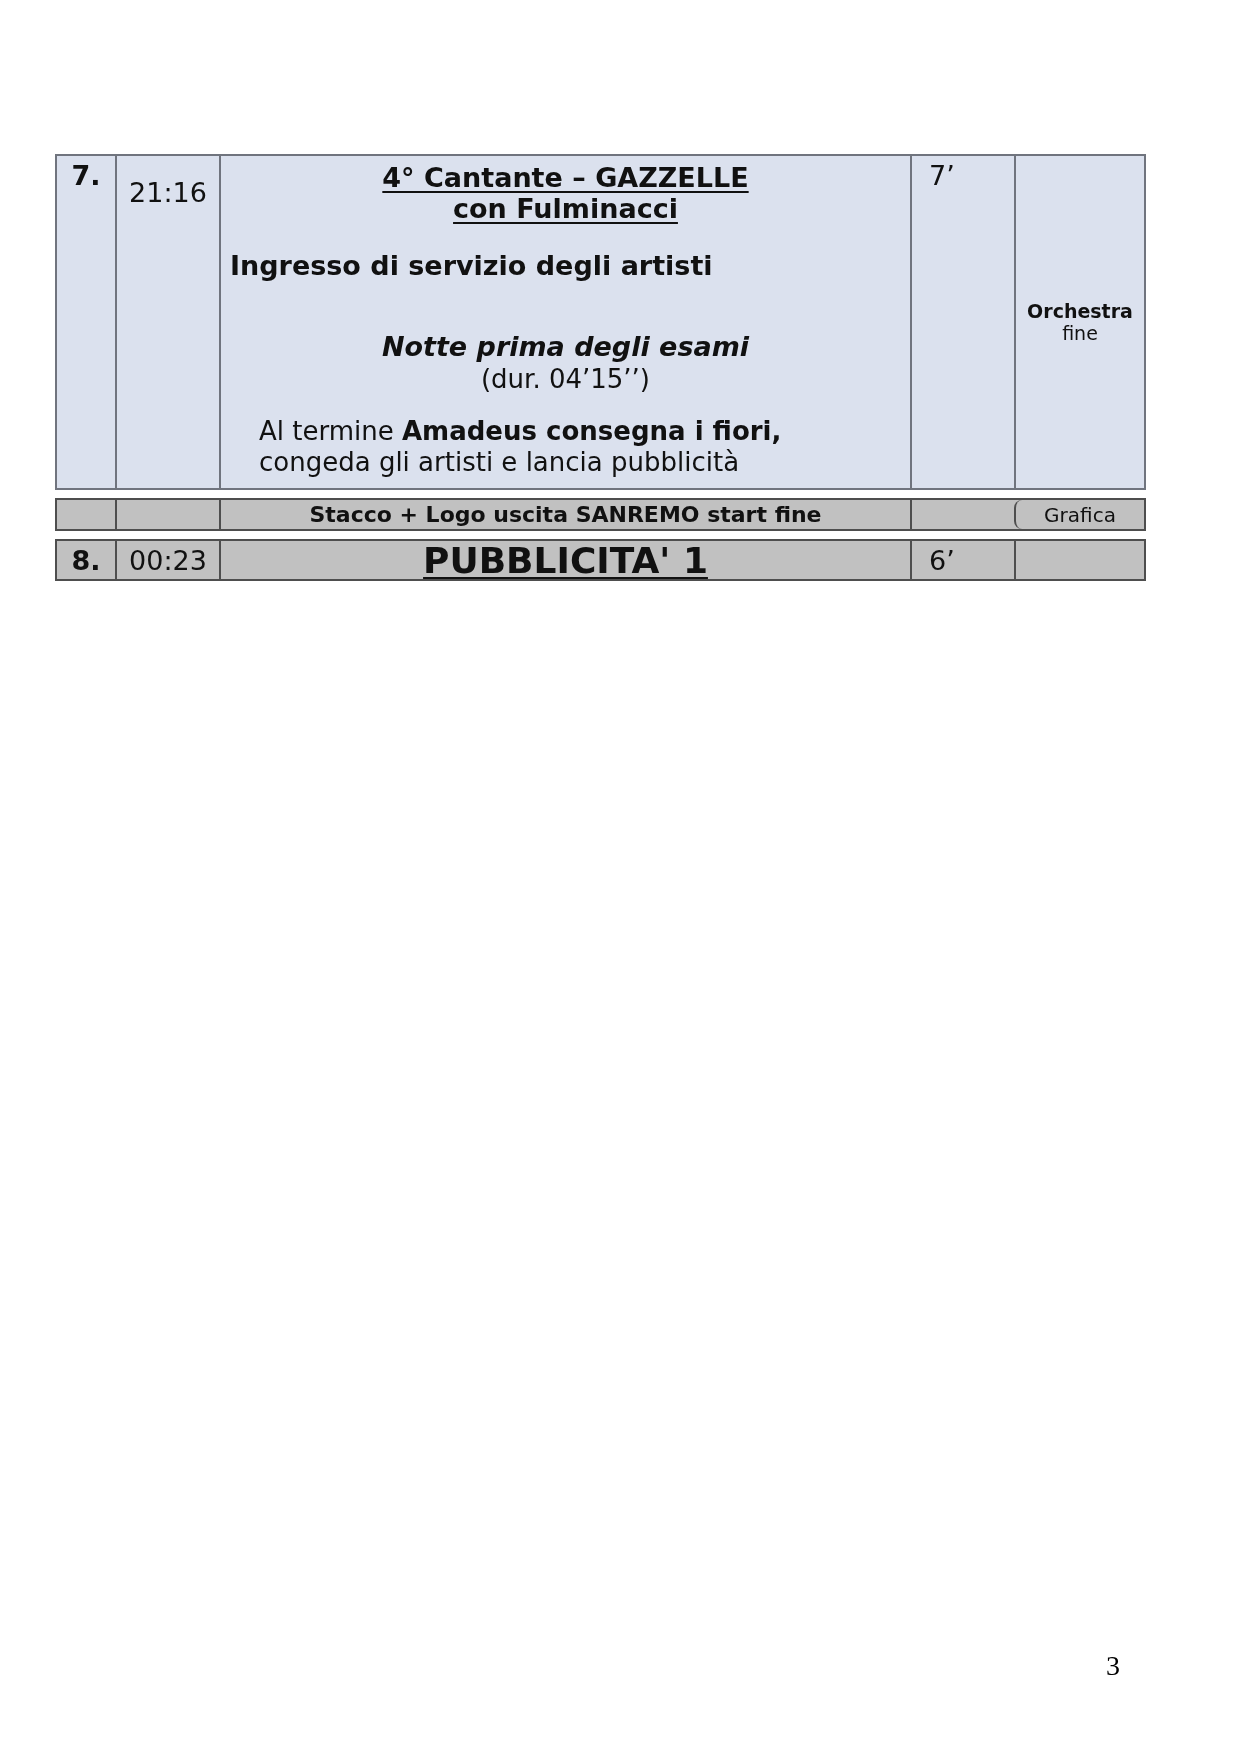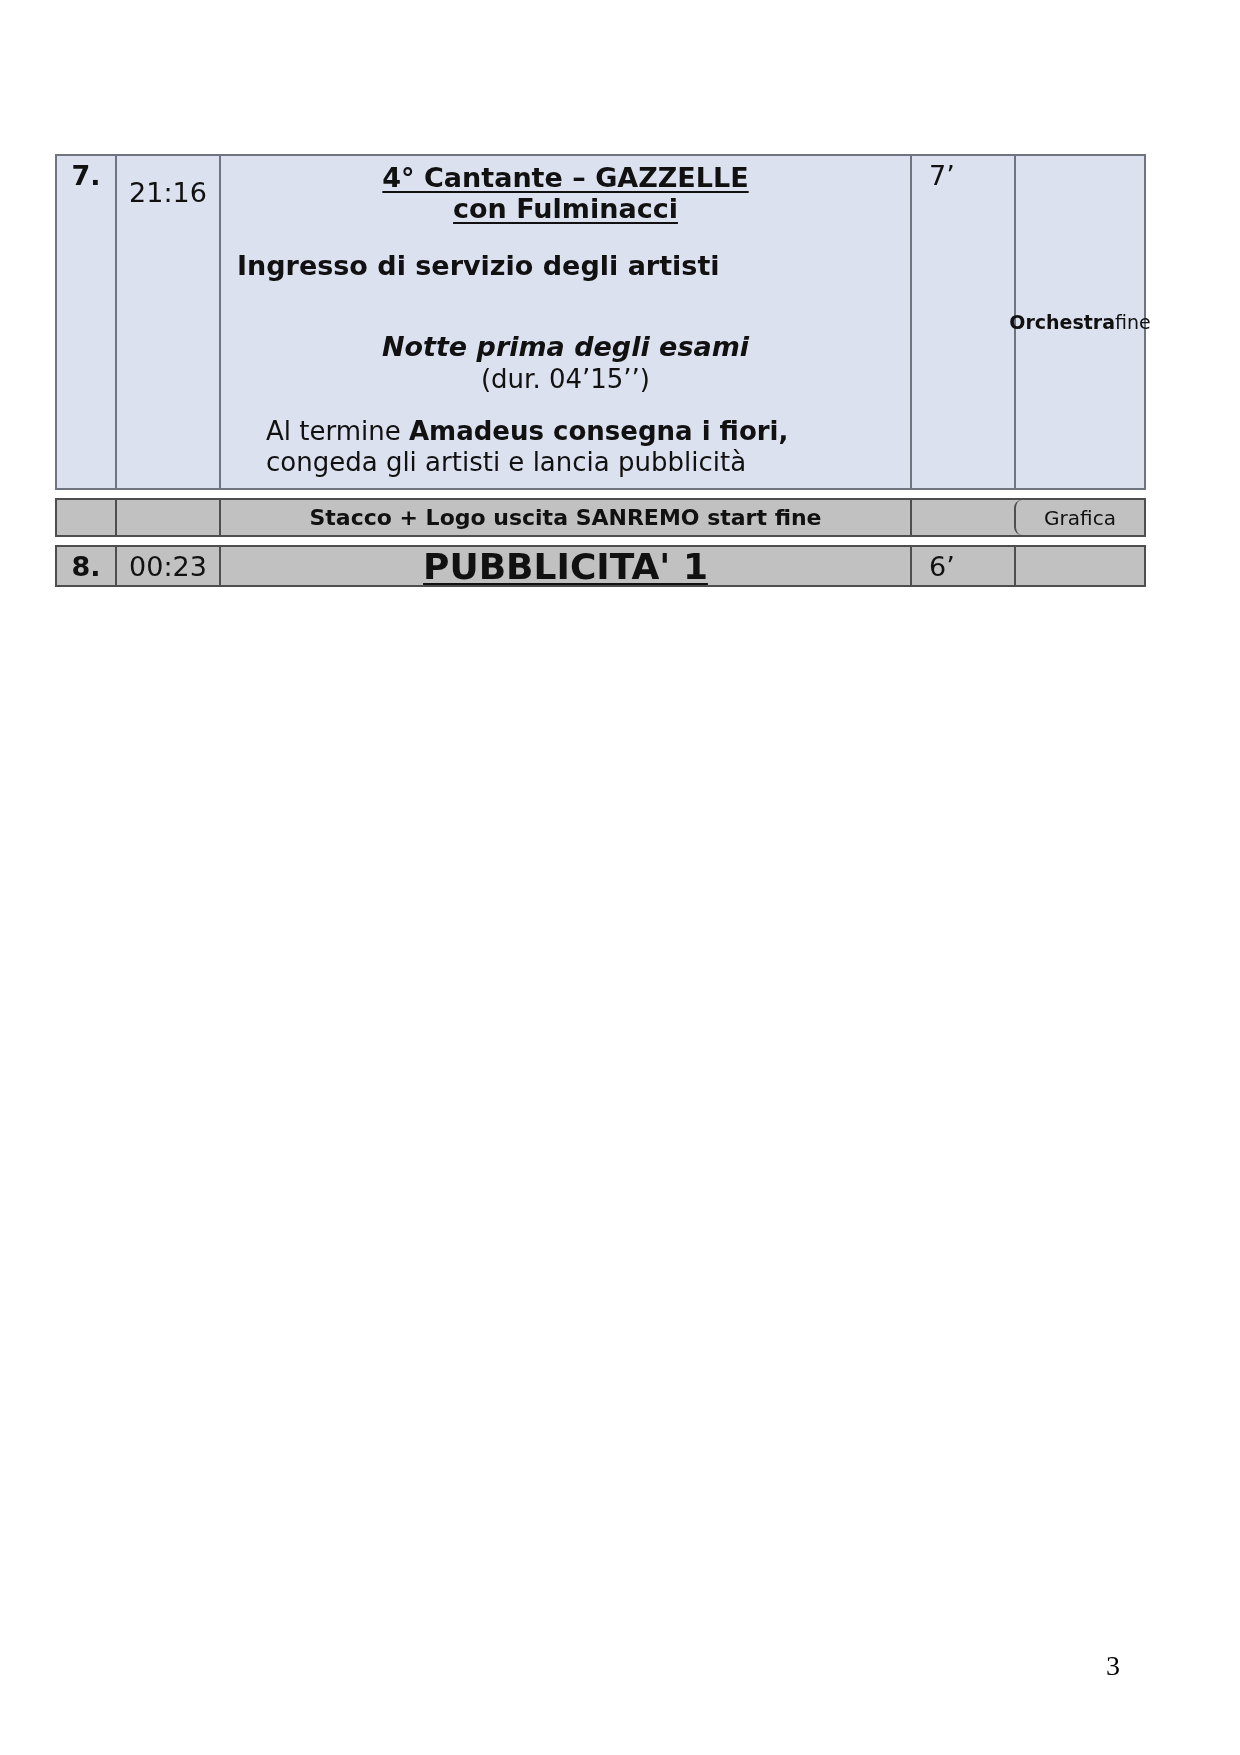--- a/index.html
+++ b/index.html
@@ -3,32 +3,32 @@
 <meta charset="utf-8">
 <style>
   html,body{margin:0;padding:0;background:#e8e8e8;}
   .page{position:relative;width:1240px;height:1755px;background:#ffffff;
         font-family:"DejaVu Sans","Liberation Sans",sans-serif;color:#111;
         overflow:hidden;margin:0 auto;}
   .tbl{position:absolute;left:55px;top:154px;width:1091px;}
   .row{display:flex;box-sizing:border-box;width:1091px;}
   .row-blue{background:#dbe1ee;border:2px solid #70747e;height:336px;}
   .row-gray{background:#c1c1c1;border:2px solid #4e4e4e;}
-  .row-stacco{height:39px;}
+  .row-stacco{height:33px;}
   .row-item8{height:42px;}
   .spacer{height:8px;}
   .cell{box-sizing:border-box;min-width:0;}
   .row-blue .cell{border-left:2px solid #70747e;}
   .row-gray .cell{border-left:2px solid #4e4e4e;}
   .cell:first-child{border-left:none !important;}
   .c-num{flex:0 0 58px;text-align:center;padding-top:4px;font-weight:bold;font-size:27px;}
   .c-time{flex:0 0 104px;text-align:center;padding-top:21px;font-size:27px;}
-  .c-main{flex:0 0 691px;padding:4px 16px;}
+  .c-main{flex:0 0 691px;padding:4px 9px;}
   .c-dur{flex:0 0 62px;text-align:center;padding-top:4px;font-size:27px;}
-  .c-note{flex:1 1 auto;display:flex;justify-content:center;align-items:center;margin-left:42px;}
+  .c-note{flex:1 1 auto;display:flex;flex-direction:column;justify-content:center;align-items:center;margin-left:42px;}
   .title-block{text-align:center;font-weight:bold;font-size:27px;line-height:31px;margin-top:2px;}
   .u{text-decoration:underline;text-decoration-thickness:2px;text-underline-offset:4px;}
   .ingresso{font-weight:bold;font-size:27px;margin-top:26px;line-height:31px;}
   .song{text-align:center;font-style:italic;font-weight:bold;font-size:27px;margin-top:50px;line-height:31px;}
   .song-dur{text-align:center;font-size:26px;margin-top:3px;line-height:29px;}
   .closing{font-size:26px;margin-top:22px;line-height:31px;margin-left:29px;}
   .closing b{font-weight:bold;}
   .orch-1{font-weight:bold;font-size:19px;line-height:22px;}
   .orch-2{font-size:19px;line-height:22px;}
   .row-stacco .c-main{display:flex;align-items:center;justify-content:center;

